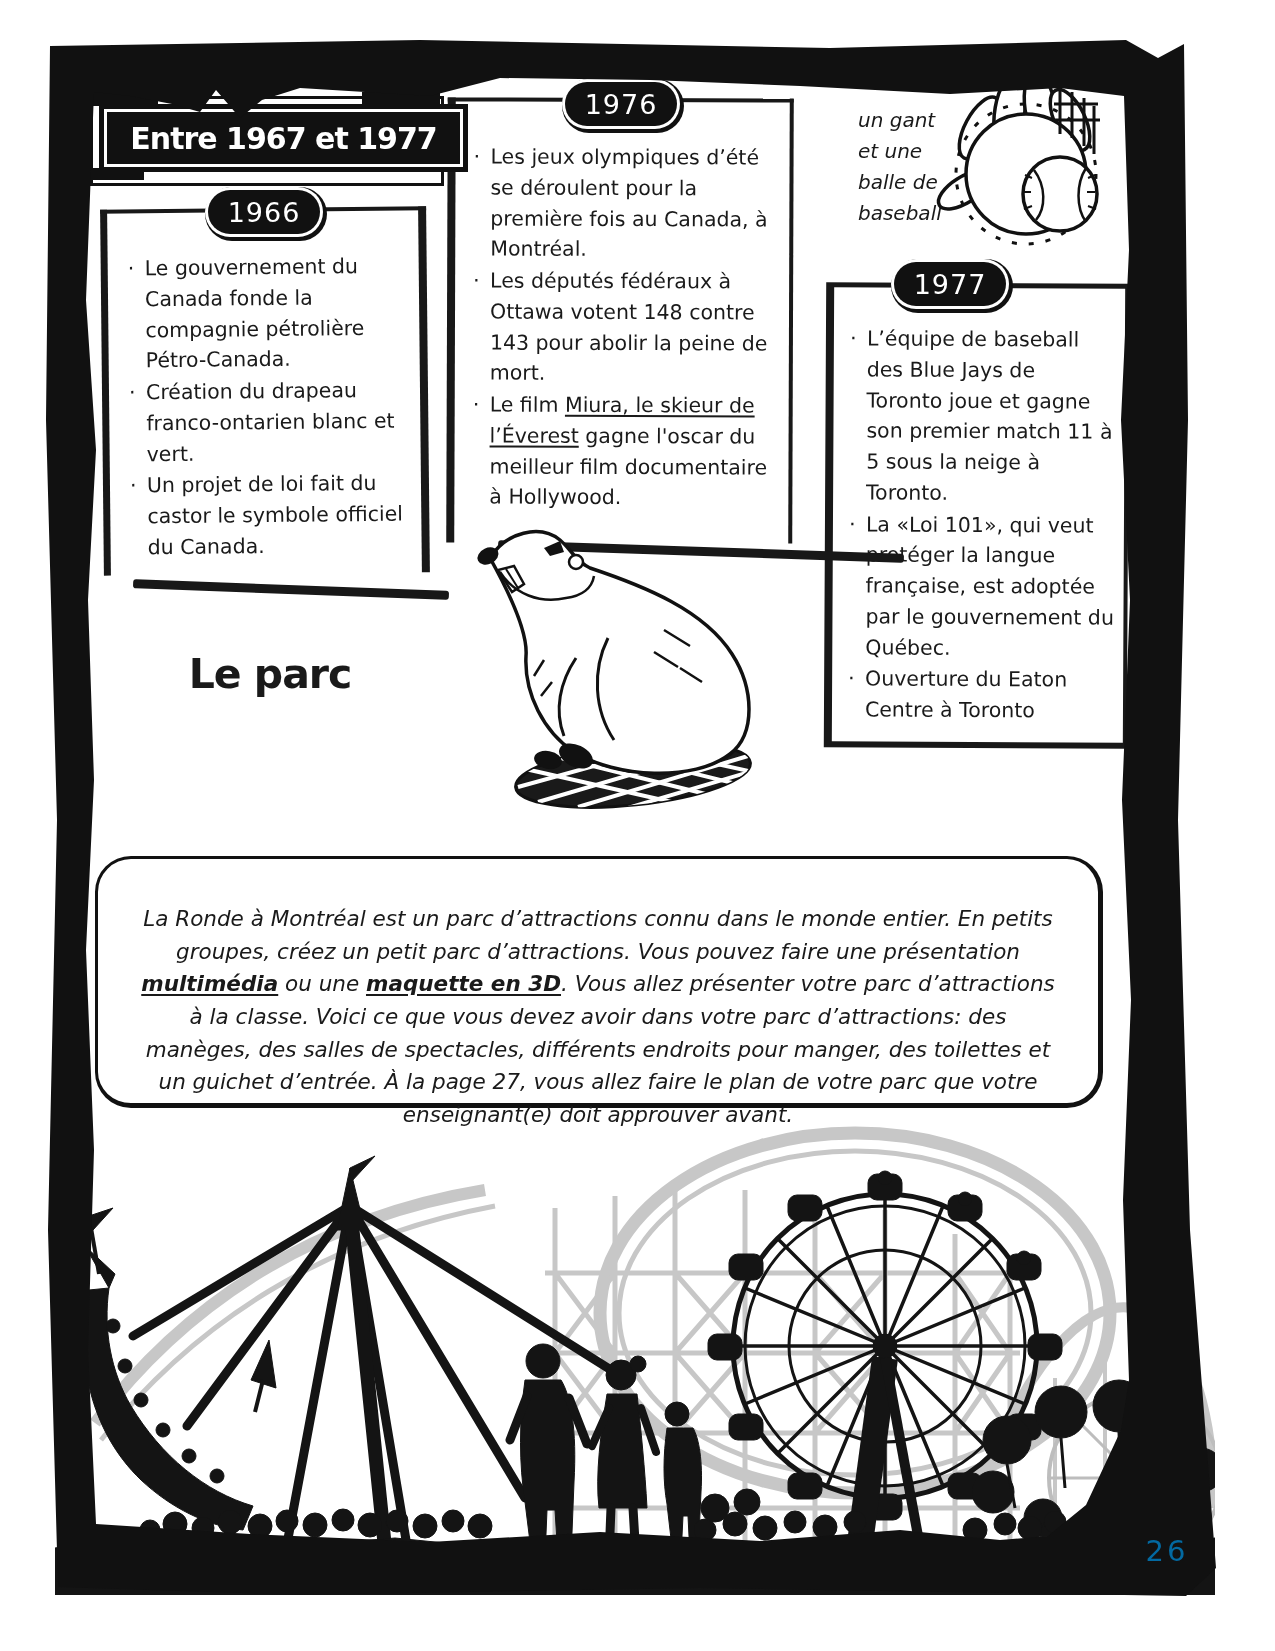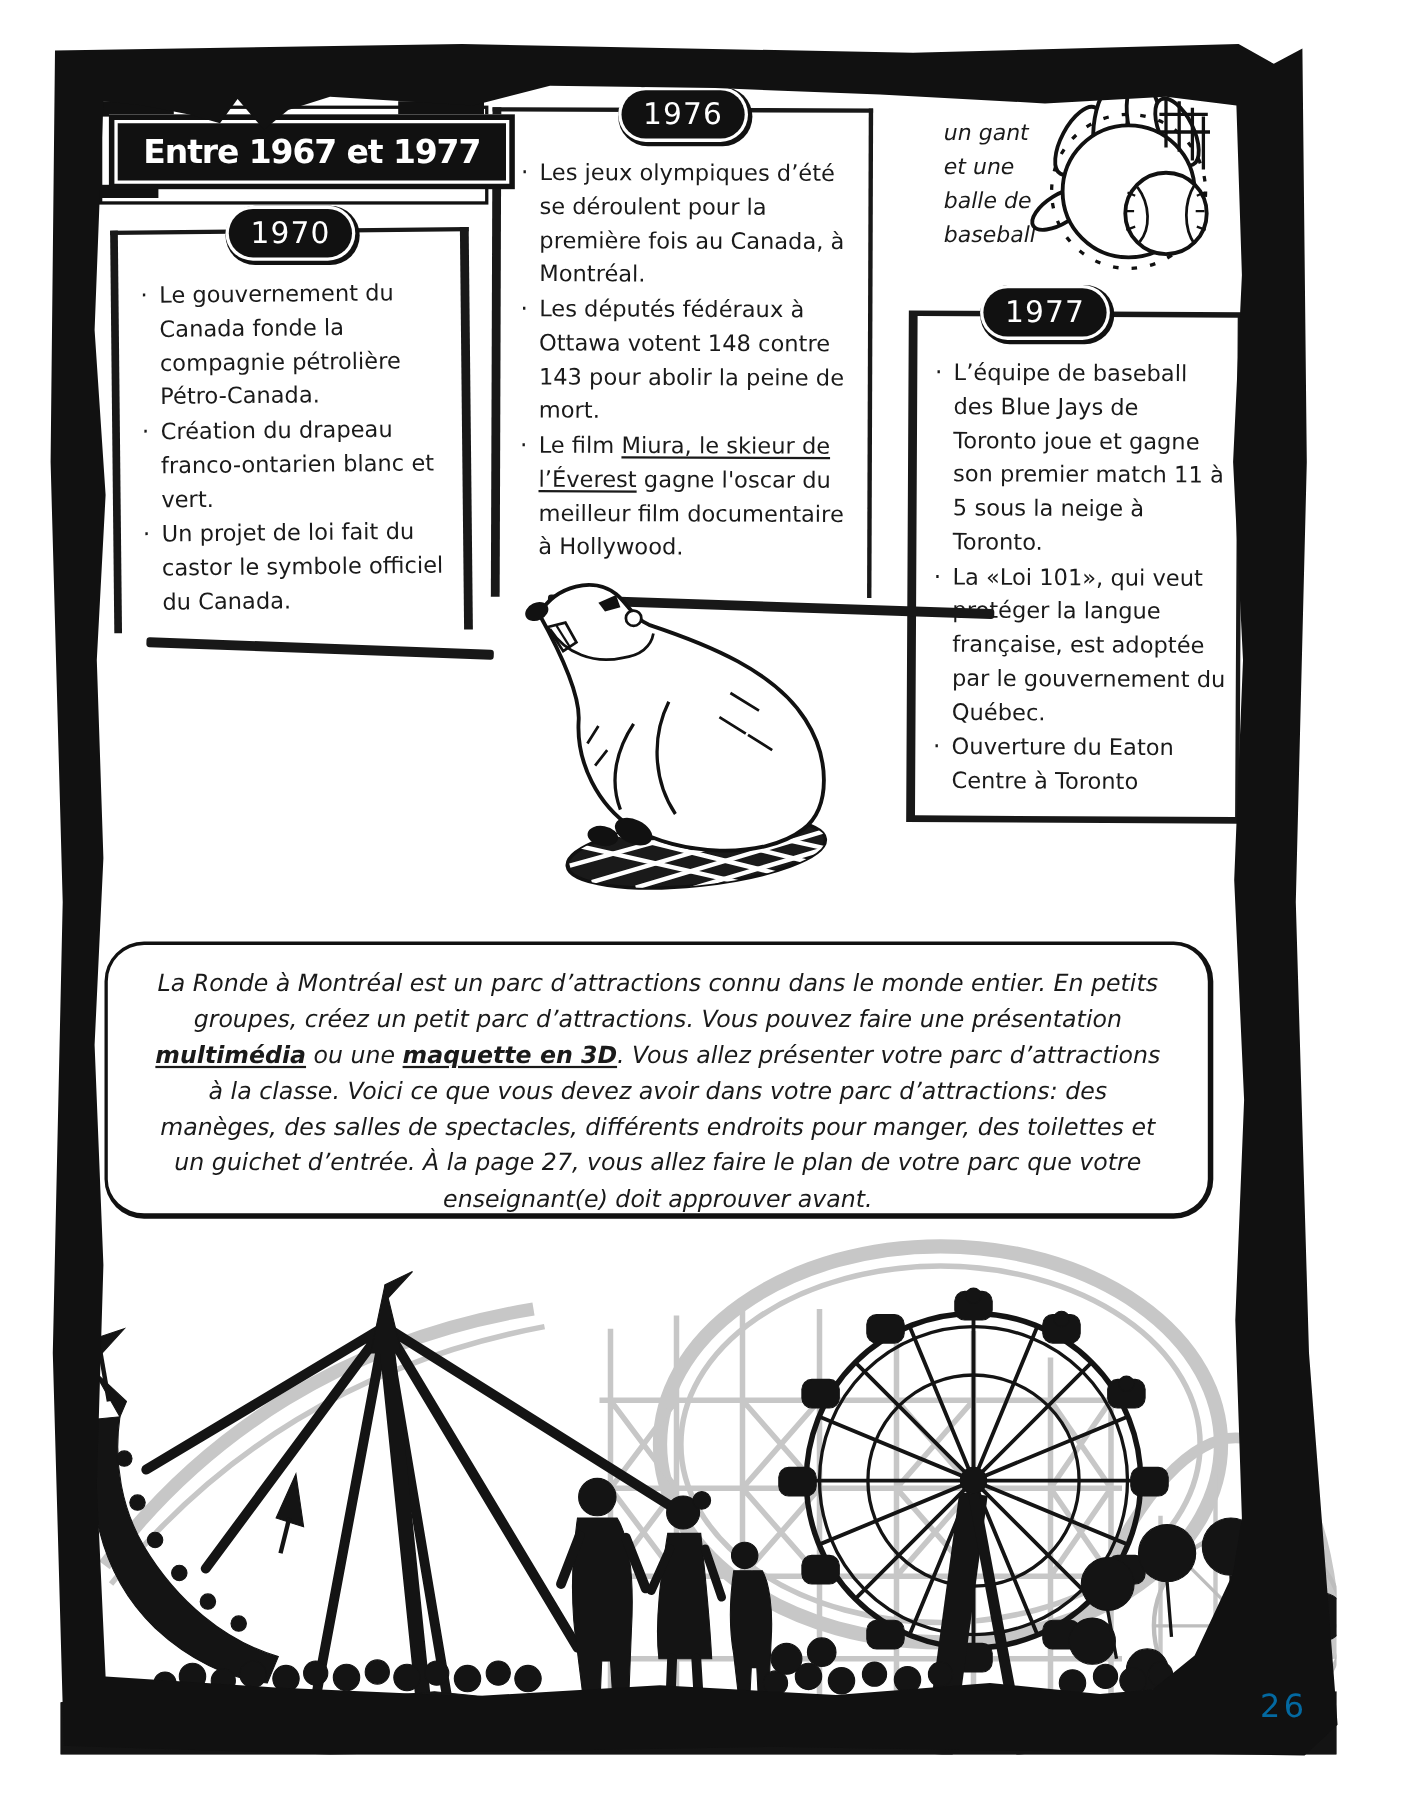--- a/index.html
+++ b/index.html
@@ -41,21 +41,21 @@
   .glove-svg{left:928px;top:62px;z-index:2;}
   
   .section-heading{left:110px;top:650px;width:320px;z-index:2;text-align:center;font-weight:bold;
                    font-size:41px;line-height:1.18;letter-spacing:-1px;}
   
   .beaver-svg{left:448px;top:510px;z-index:4;}
   
   .activity-box{left:95px;top:856px;width:1008px;height:252px;background:#fff;z-index:4;box-sizing:border-box;
     border:3px solid #111;border-right-width:5px;border-bottom-width:5px;border-radius:36px;
     padding:20px 38px 0 38px;}
-  .activity-text{font-style:italic;font-size:21.5px;line-height:1.52;text-align:center;}
+  .activity-text{font-style:italic;font-size:21.5px;line-height:1.52;text-align:center;margin-top:24px;}
   
   .park-svg{left:55px;top:1078px;z-index:3;}
   
   .page-number{left:1132px;top:1534px;width:70px;z-index:6;color:#0369a1;font-size:29px;letter-spacing:3px;text-align:center;}
 </style>
 </head>
 <body>
 
 <div class="page">
 
@@ -78,21 +78,21 @@
           <span class="btxt"><span>Création du drapeau franco-ontarien blanc et vert.</span></span>
         </div>
         <div class="bullet-row">
           <span class="dot">·</span>
           <span class="btxt"><span>Un projet de loi fait du castor le symbole officiel du Canada.</span></span>
         </div>
       </div>
   </div>
   <div class="abs stroke-bar bar-1975"></div>
   <div class="badge badge-1975">
-    <span>1970</span>
+    <span>1966</span>
   </div>
 
   <div class="abs tl-box box-1976">
     <div>
         <div class="bullet-row">
           <span class="dot">·</span>
           <span class="btxt"><span>Les jeux olympiques d’été se déroulent pour la première fois au Canada, à Montréal.</span></span>
         </div>
         <div class="bullet-row">
           <span class="dot">·</span>
@@ -148,20 +148,21 @@
     </g>
     <circle cx="132" cy="132" r="37" fill="#fff" stroke="#111" stroke-width="3.5"></circle>
     <g stroke="#111" stroke-width="2.5" fill="none">
       <path d="M106,108 C118,124 118,146 108,158"></path>
       <path d="M158,106 C148,122 148,146 158,160"></path>
       <path d="M104,116 l-7,-3 M103,130 l-8,0 M104,144 l-8,3 M160,116 l7,-3 M159,130 l8,0 M160,144 l8,3" stroke-width="2"></path>
     </g>
   </svg>
 
   <div class="abs section-heading">
+    <div>Le parc</div>
   </div>
 
   <svg class="abs beaver-svg" width="345" height="300" viewBox="0 0 345 300">
     <defs>
         <clipPath id="tailclip">
           <ellipse cx="185" cy="265" rx="118" ry="30" transform="rotate(-6 185 265)"></ellipse>
         </clipPath>
       </defs>
     <g>
       <ellipse cx="185" cy="265" rx="118" ry="30" transform="rotate(-6 185 265)" fill="#1a1a1a" stroke="#111" stroke-width="3"></ellipse>

